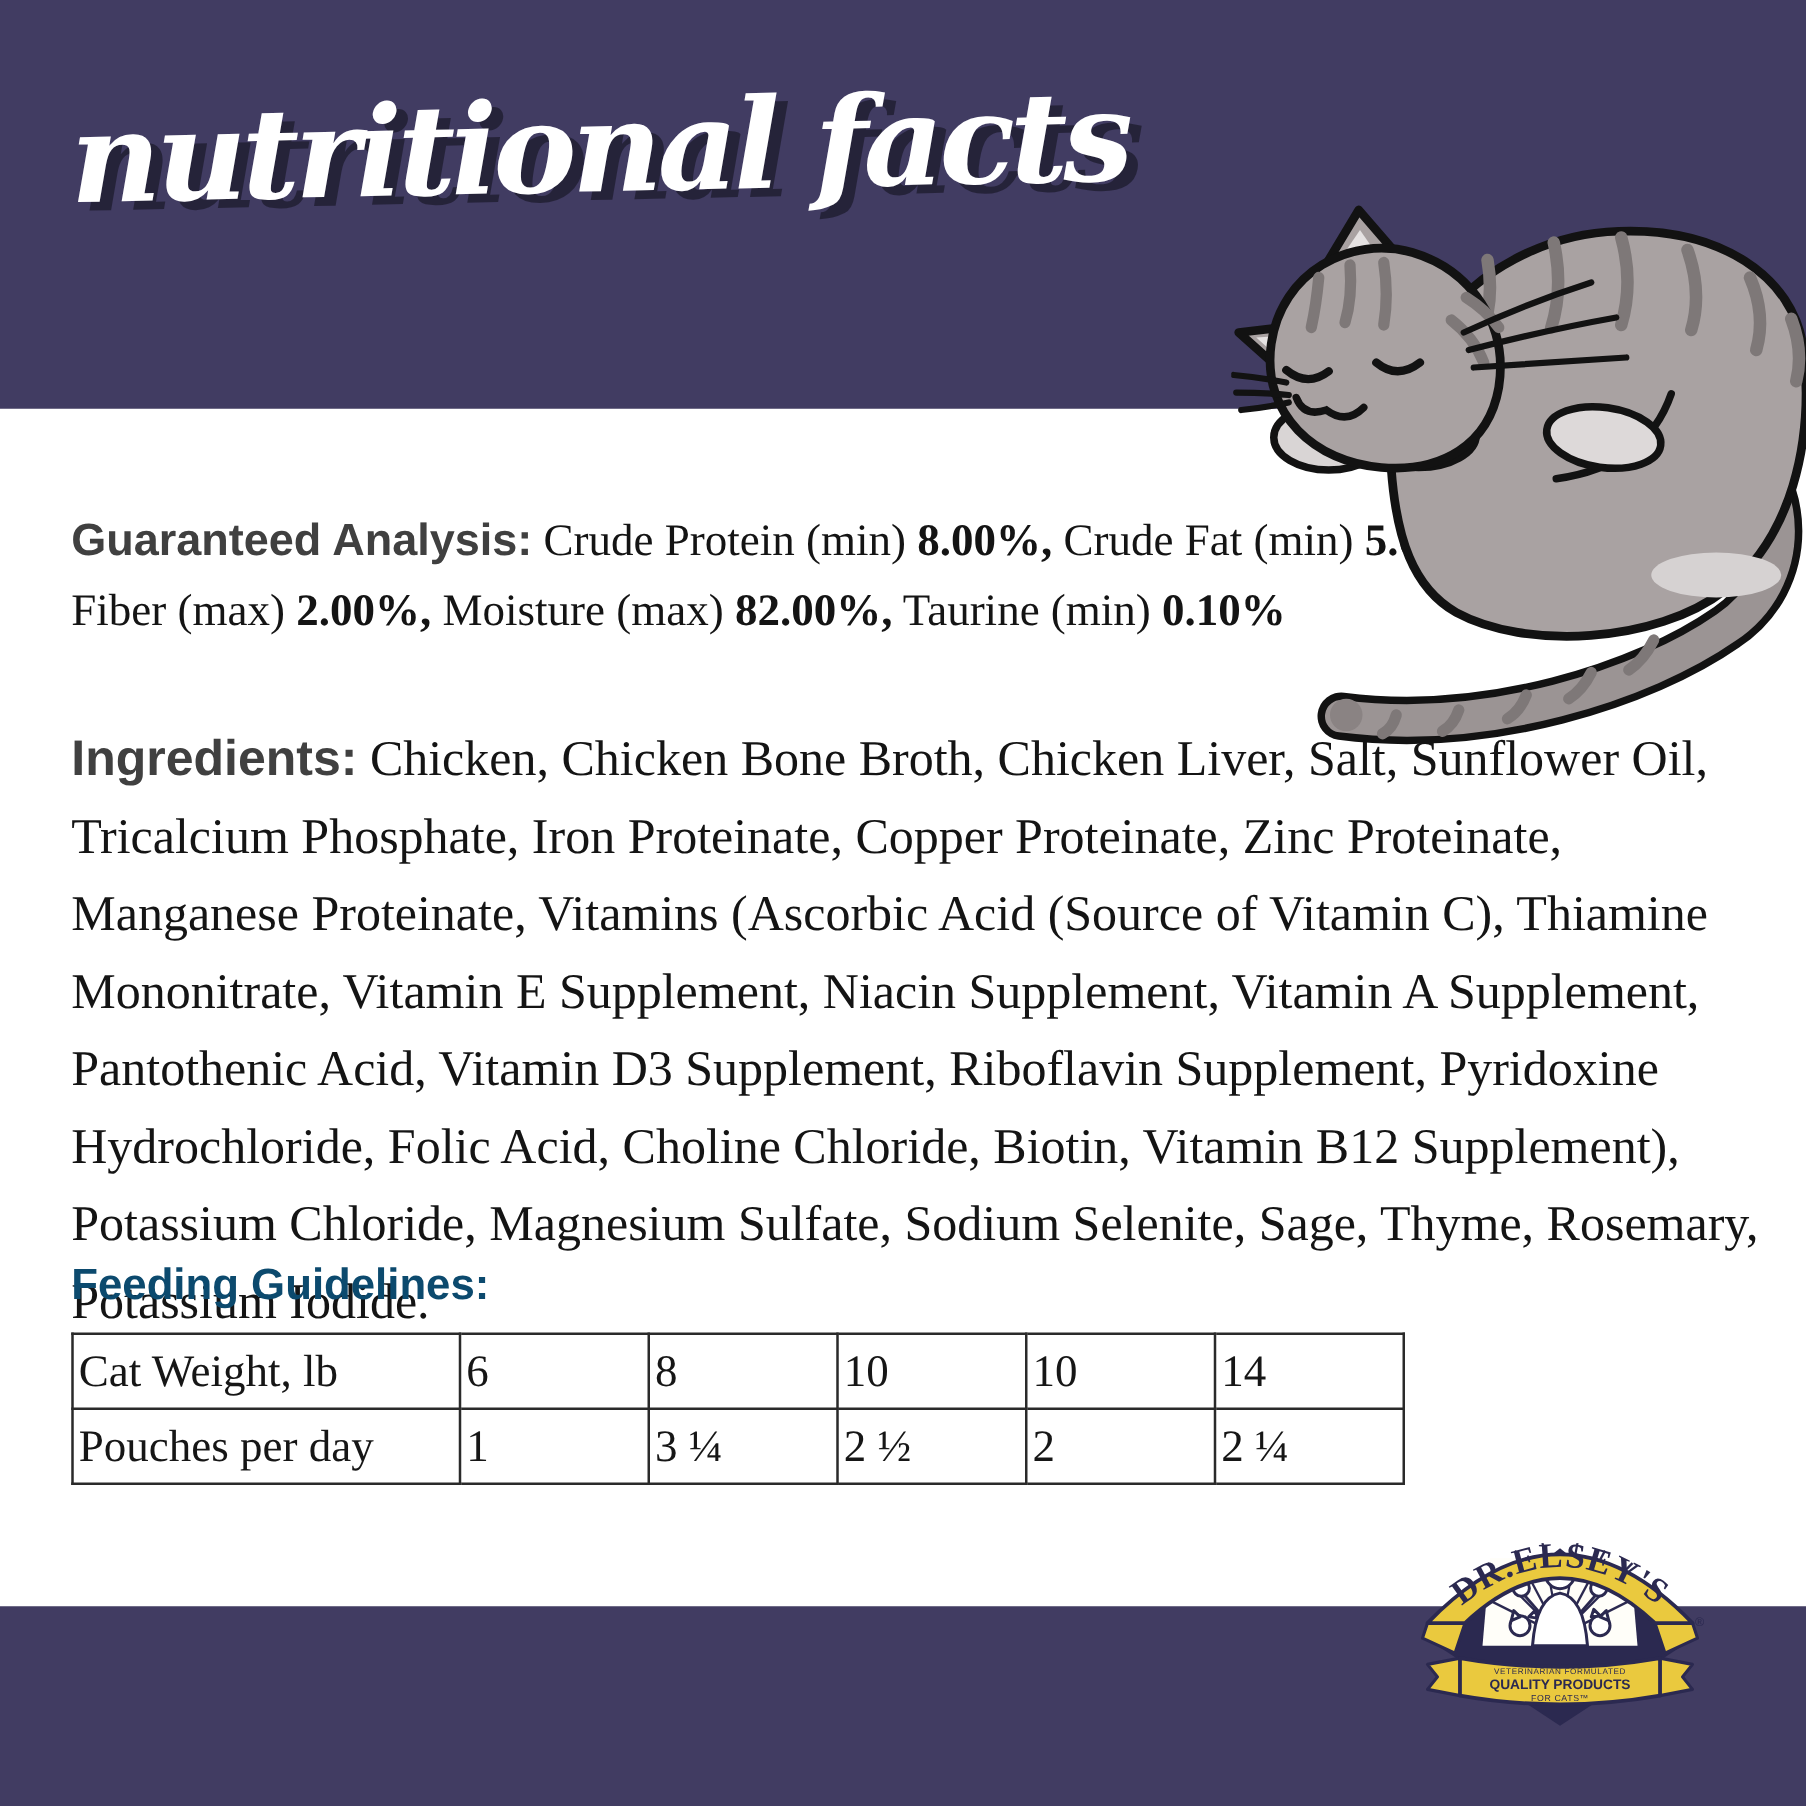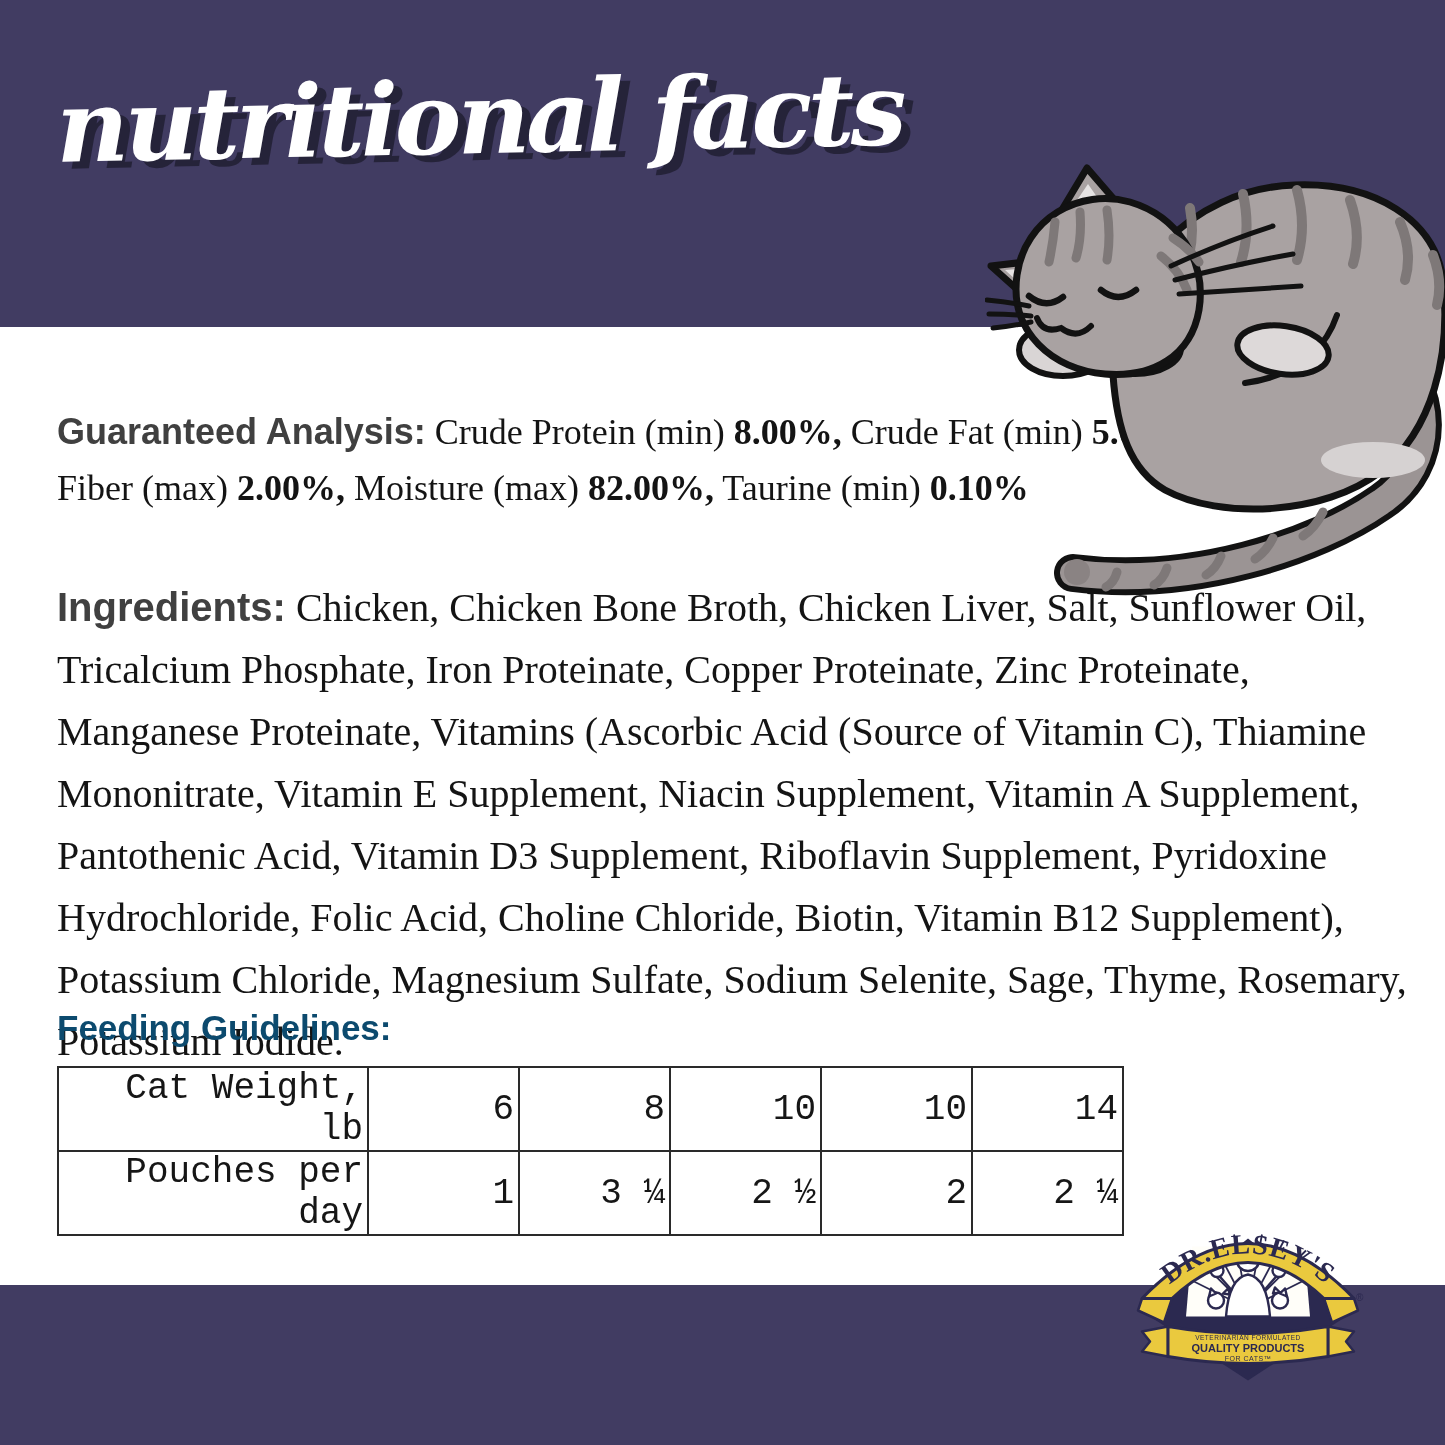--- a/index.html
+++ b/index.html
@@ -13,22 +13,22 @@
         text-shadow:9px 7px 0 rgba(33,31,50,0.85);transform:rotate(-1.2deg);white-space:nowrap;}
   .cat{position:absolute;left:985px;top:160px;width:460px;height:455px;z-index:4;}
   .ga{position:absolute;left:57px;top:404px;width:1225px;font-size:36px;line-height:1.55;z-index:2;}
   .label-sans{font-family:"Liberation Sans",sans-serif;font-weight:700;color:#404040;}
   .b{font-weight:700;}
   .ingredients{position:absolute;left:57px;top:576px;width:1365px;font-size:40px;line-height:1.55;z-index:2;}
   .fg-heading{position:absolute;left:57px;top:1008px;font-family:"Liberation Sans",sans-serif;
         font-weight:700;font-size:35px;color:#0c4a6e;z-index:2;}
   table.fg{position:absolute;left:57px;top:1066px;border-collapse:collapse;table-layout:fixed;
         font-size:36px;color:#161616;z-index:2;}
-  table.fg td{border:2.5px solid #2a2a2a;text-align:right;vertical-align:middle;
-        height:58px;padding:0 4px;font-family:Liberation Mono, monospace;}
+  table.fg td{border:2.5px solid #2a2a2a;text-align:left;vertical-align:middle;
+        height:58px;padding:0 4px;}
   td.rowlabel{width:300px;}
   td.val{width:141px;}
   .logo{position:absolute;left:1128px;top:1198px;width:240px;height:186px;z-index:5;}
 </style>
 </head>
 <body>
 
 <div class="page">
 
   <div class="band-top"></div>

